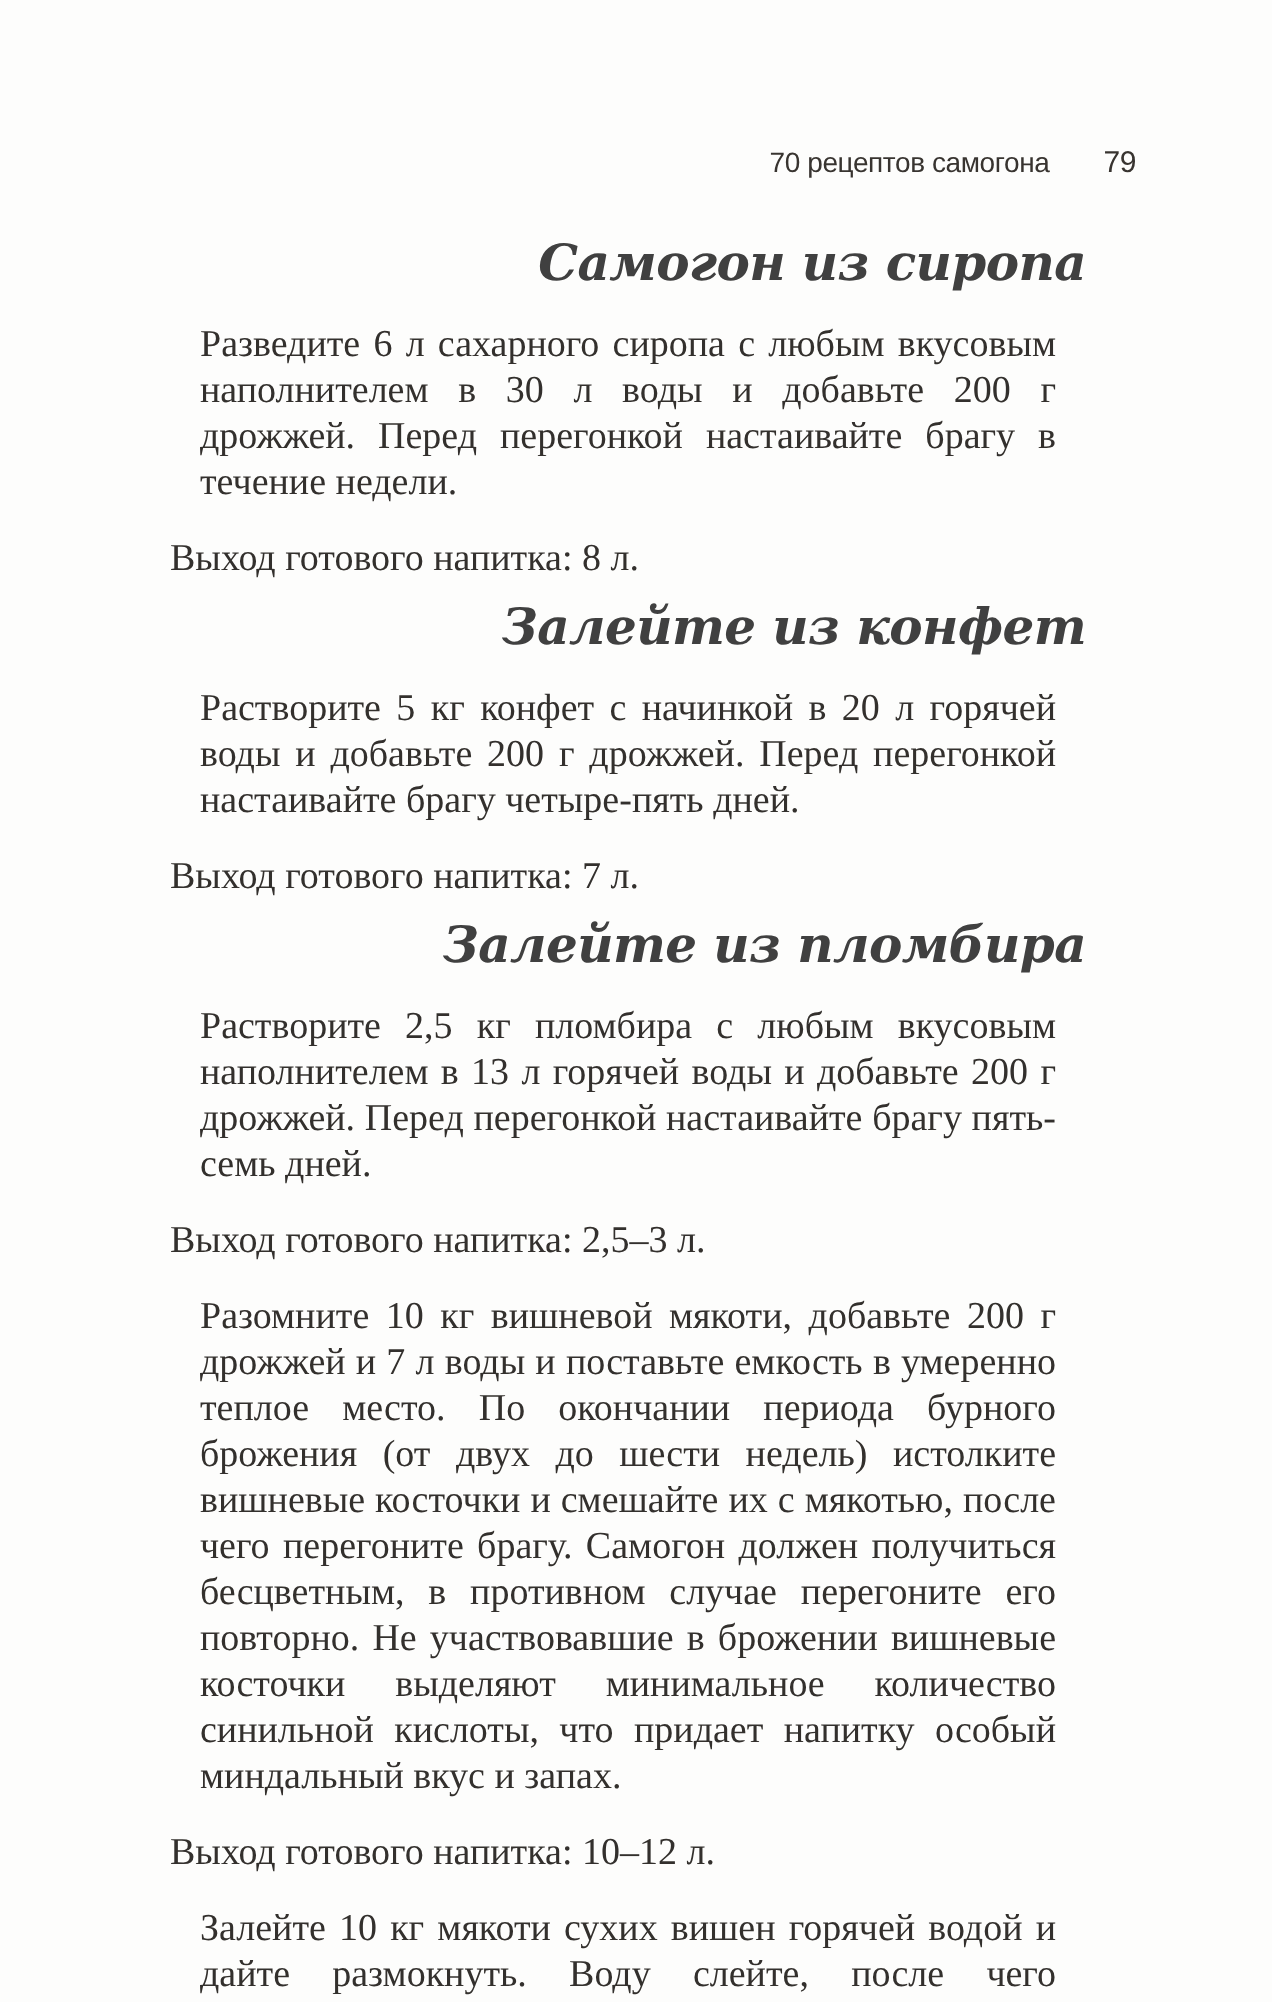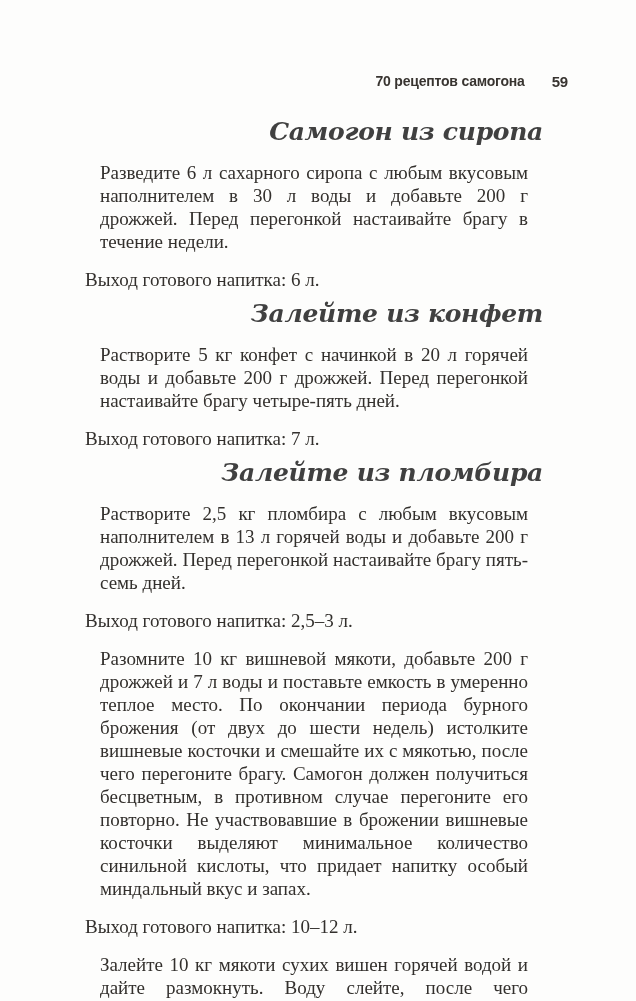--- a/index.html
+++ b/index.html
@@ -22,21 +22,21 @@
     padding:73px 93px 0 85px;
     overflow:hidden;
   }
   .running-head{
     display:flex;
     justify-content:flex-end;
     align-items:flex-start;
     gap:27px;
     margin:0 -25px 0 0;
     font-family:"Liberation Sans", sans-serif;
-    font-weight:bold;
+    font-weight:normal;
     font-size:14px;
     line-height:17px;
     letter-spacing:-0.2px;
     color:#383430;
   }
   .running-head .page-number{
     font-size:15px;
   }
   .section-title{
     font-family:"DejaVu Serif","Liberation Serif",serif;
@@ -67,27 +67,27 @@
     margin:10px 0 9px 0;
   }
 </style>
 </head>
 <body>
 
 <div class="page">
 
   <div class="running-head">
     <span>70 рецептов самогона</span>
-    <span class="page-number">59</span>
+    <span class="page-number">79</span>
   </div>
 
   <section>
     <h2 class="section-title first">Самогон из сиропа</h2>
     <p class="body-text">Разведите 6 л сахарного сиропа с любым вкусовым наполнителем в 30 л воды и добавьте 200 г дрожжей. Перед перегонкой настаивайте брагу в течение недели.</p>
-    <p class="yield-text">Выход готового напитка: 6 л.</p>
+    <p class="yield-text">Выход готового напитка: 8 л.</p>
   </section>
 
   <section>
     <h2 class="section-title">Залейте из конфет</h2>
     <p class="body-text">Растворите 5 кг конфет с начинкой в 20 л горячей воды и добавьте 200 г дрожжей. Перед перегонкой настаивайте брагу четыре-пять дней.</p>
     <p class="yield-text">Выход готового напитка: 7 л.</p>
   </section>
 
   <section>
     <h2 class="section-title">Залейте из пломбира</h2>

